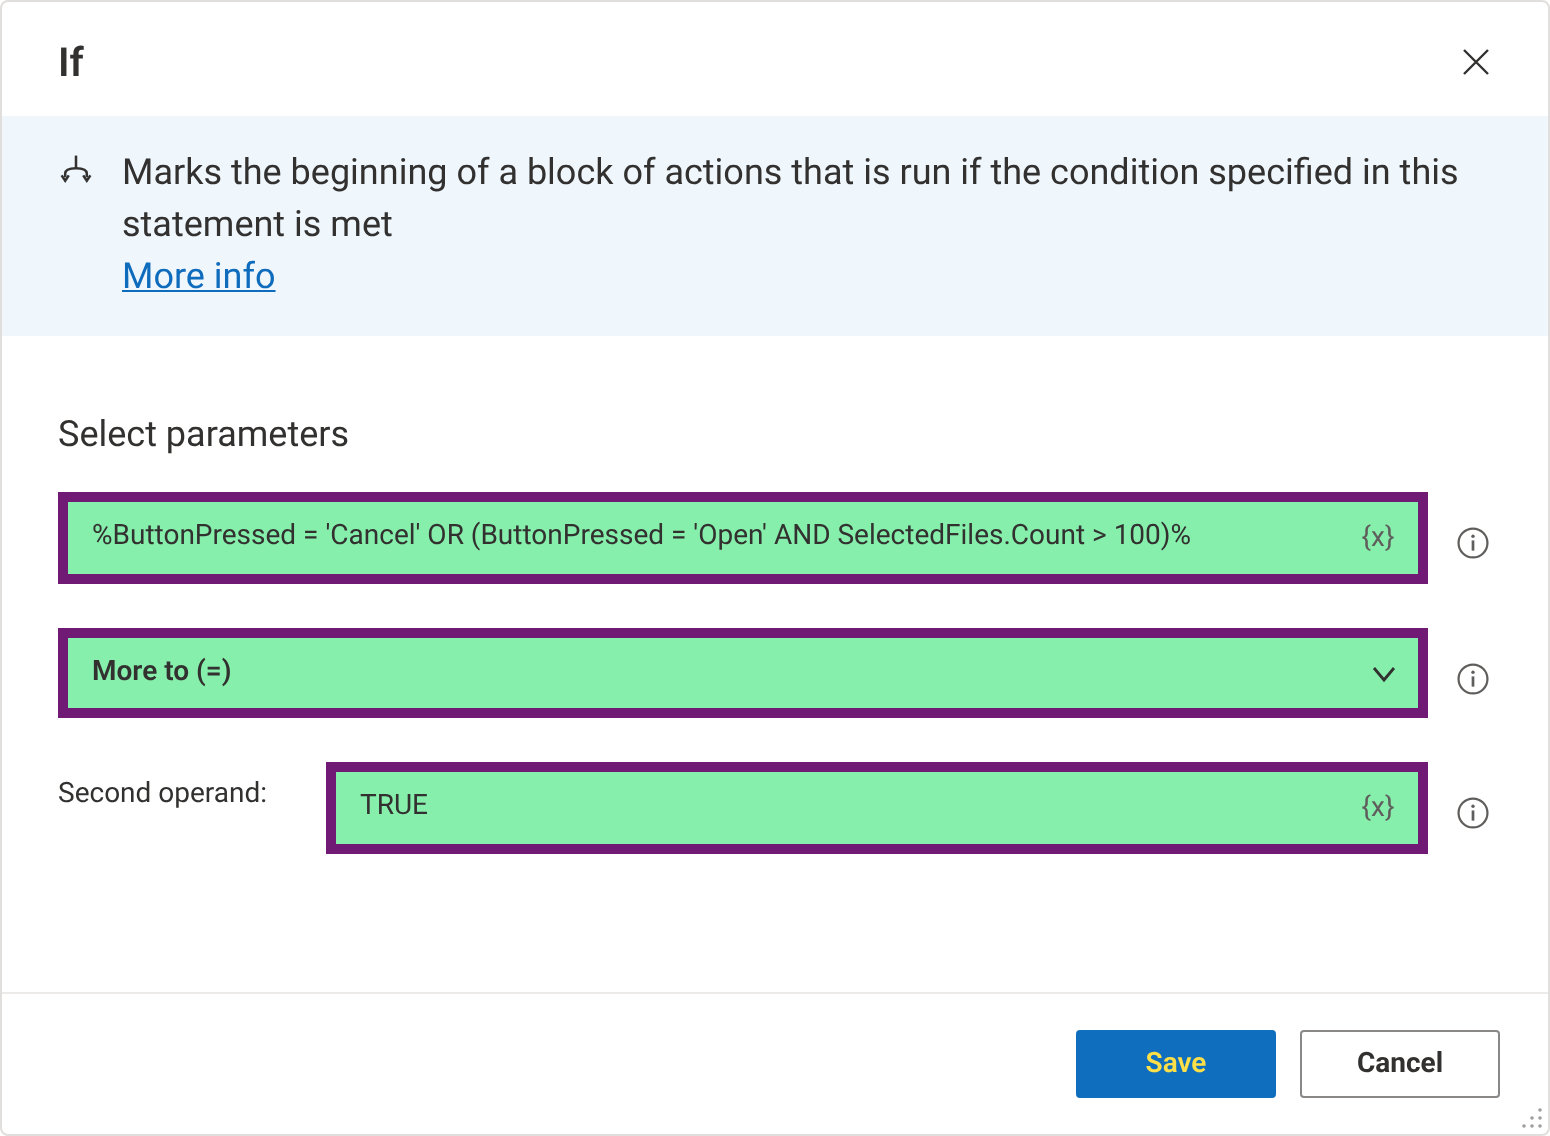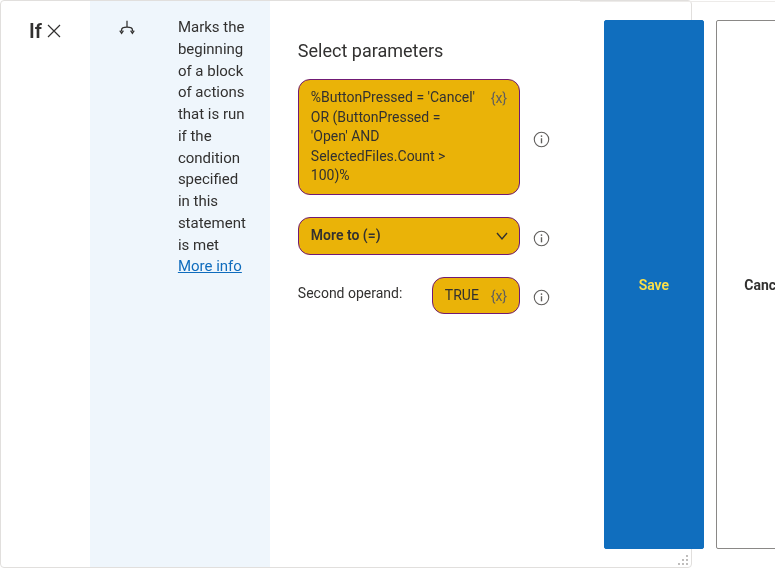--- a/index.html
+++ b/index.html
@@ -4,25 +4,26 @@
   <style>
     * { box-sizing: border-box; }
     body {
       margin: 0;
       font-family: "Segoe UI", -apple-system, BlinkMacSystemFont, Roboto, sans-serif;
       font-size: 14px;
       color: #323130;
       background: #fff;
     }
     .dialog {
-      width: 692px;
+      width: 775px;
       height: 568px;
       border: 1px solid #e1dfdd;
       border-radius: 4px;
       display: flex;
+      flex-direction: column;
       position: relative;
     }
     .header {
       display: flex;
       justify-content: space-between;
       align-items: flex-start;
       padding: 18px 24px 12px 28px;
     }
     .header h1 {
       margin: 0;
@@ -51,24 +52,23 @@
     .info-banner .icon-wrap {
       flex: 0 0 auto;
       display: flex;
       align-items: center;
       justify-content: center;
       width: 18px;
       height: 18px;
       margin-top: 2px;
     }
     .info-banner .text {
-      font-size: 15px;
+      font-size: 18px;
       color: #323130;
       line-height: 1.45;
-      margin-left: 28px;
     }
     .info-banner a {
       color: #0f6cbd;
       text-decoration: underline;
       cursor: pointer;
     }
 
     .section {
       padding: 22px 28px 0 28px;
     }
@@ -94,24 +94,24 @@
     }
     .field-control {
       flex: 1;
       position: relative;
       display: flex;
       align-items: stretch;
       gap: 12px;
     }
     .input-wrap {
       flex: 1;
-      border: 1px solid #701a75;
-      border-radius: 12px;
+      border: 5px solid #701a75;
+      border-radius: 0;
       position: relative;
-      background: #eab308;
+      background: #86efac;
       display: flex;
       align-items: center;
     }
     .input-wrap .value {
       flex: 1;
       padding: 8px 40px 8px 12px;
       font-size: 14px;
       white-space: pre-wrap;
       line-height: 1.4;
     }

